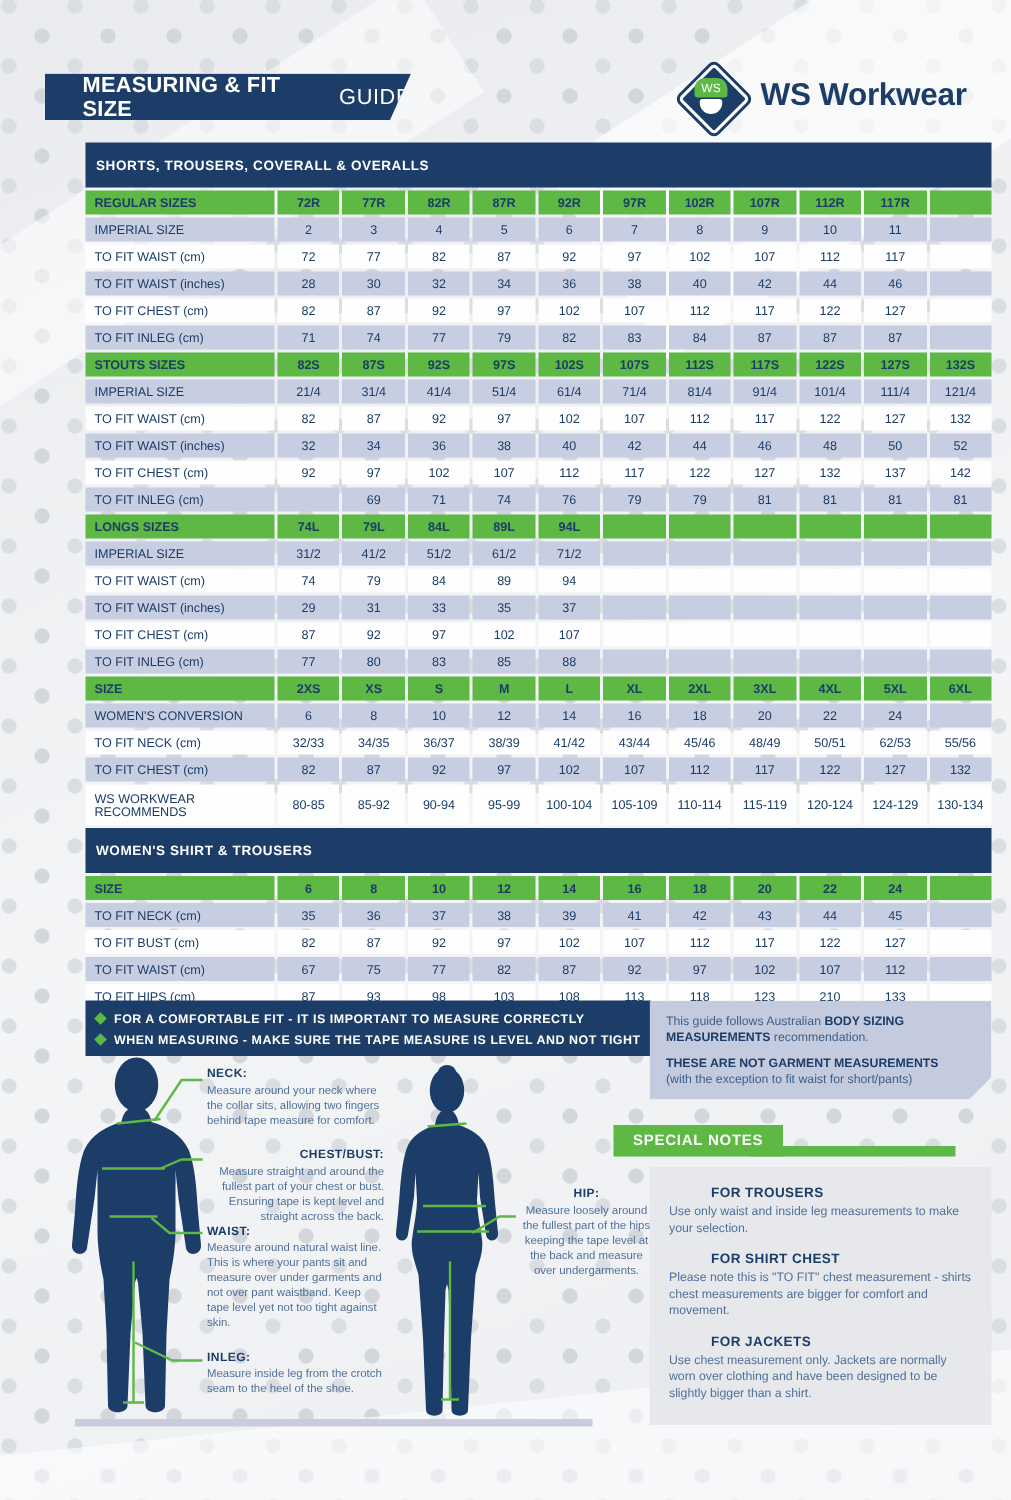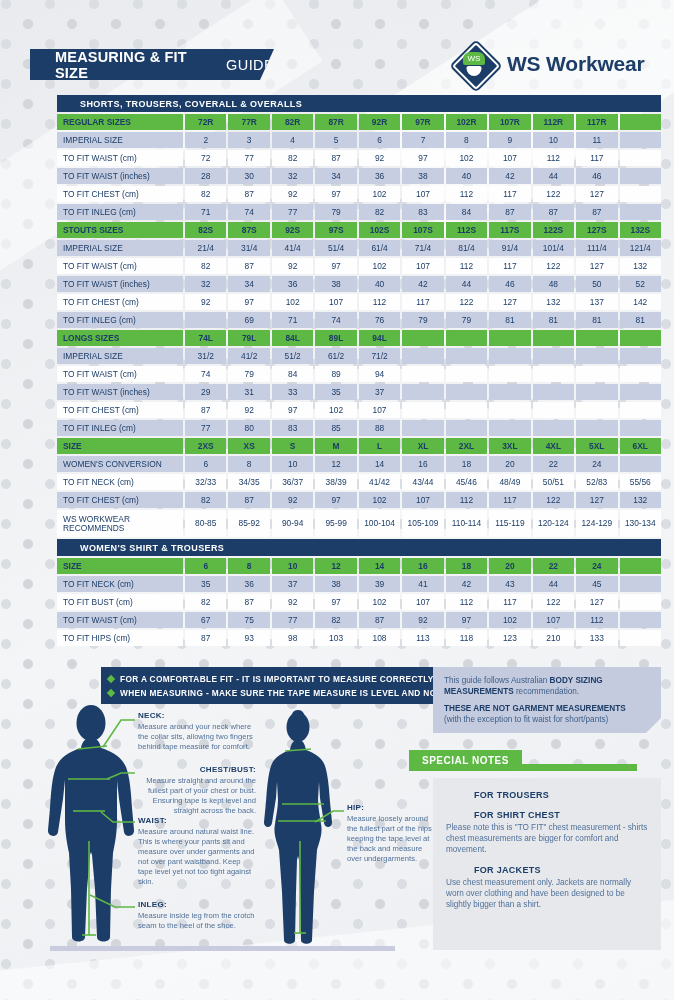--- a/index.html
+++ b/index.html
@@ -29,34 +29,34 @@
   .diamond-bg{position:absolute;left:7px;top:7px;width:30px;height:30px;background:#1c3d68;
     transform:rotate(45deg);border:2px solid #fff;box-shadow:0 0 0 2px #1c3d68;border-radius:3px;}
   .hat{position:absolute;top:10px;left:50%;transform:translateX(-50%);width:22px;height:13px;background:#5db844;
     border-radius:7px 7px 2px 2px;color:#fff;font-size:8px;font-weight:normal;text-align:center;line-height:14px;}
   .beard{position:absolute;top:24px;left:50%;transform:translateX(-50%);width:15px;height:10px;background:#fff;
     border-radius:2px 2px 8px 8px;}
   .logo-text{font-size:21px;font-weight:bold;color:#1c3d68;letter-spacing:-.2px;}
 
   
   .tables{position:absolute;left:57px;top:95px;width:604px;z-index:3;}
-  .section-header{height:17px;background:#1c3d68;color:#fff;font-weight:bold;font-size:9px;
-    letter-spacing:.4px;display:flex;align-items:center;padding-left:23px;box-sizing:border-box;margin-bottom:2px;}
+  .section-header{height:30px;background:#1c3d68;color:#fff;font-weight:bold;font-size:9px;
+    letter-spacing:.4px;display:flex;align-items:center;padding-left:7px;box-sizing:border-box;margin-bottom:2px;}
   .grid-table{display:grid;grid-template-columns:126px repeat(11,1fr);gap:2px;margin-bottom:2px;}
   .cell{height:16px;font-size:8.4px;color:#1c3d68;background:#fff;
     display:flex;align-items:center;justify-content:center;line-height:1.05;text-align:center;}
   .cell.label{justify-content:flex-start;text-align:left;padding-left:6px;box-sizing:border-box;}
   .cell.row-green{background:#5db844;font-weight:bold;}
   .cell.row-shade{background:#c8cee1;}
   .cell.row-white{background:#fefefe;}
   .cell.tall{height:27px;}
 
   
   .tips-box{position:absolute;left:57px;top:667px;width:377px;height:37px;background:#1c3d68;z-index:3;
-    display:flex;flex-direction:column;justify-content:center;gap:4px;padding-left:7px;box-sizing:border-box;margin-left:44px;}
+    display:flex;flex-direction:column;justify-content:center;gap:4px;padding-left:7px;box-sizing:border-box;}
   .tip{display:flex;align-items:center;gap:6px;color:#fff;font-size:8.3px;font-weight:bold;letter-spacing:.35px;}
   .tip-diamond{width:6px;height:6px;background:#5db844;transform:rotate(45deg);flex:0 0 auto;}
 
   
   .guide-note{position:absolute;left:433px;top:667px;width:228px;height:66px;background:#c5cbdf;z-index:3;
     clip-path:polygon(0 0,100% 0,100% calc(100% - 15px),calc(100% - 15px) 100%,0 100%);
     padding:9px 11px;box-sizing:border-box;font-size:8.2px;line-height:1.3;color:#3c5e87;}
   .guide-note b{color:#1c3d68;}
   .guide-note .gn-p1{margin:0 0 7px 0;}
   .guide-note .gn-p2{margin:0;}
@@ -78,21 +78,21 @@
   .fig-male{left:3px;top:8px;}
   .fig-female{left:218px;top:15px;}
   .lines-overlay{position:absolute;left:0;top:0;width:390px;height:270px;}
   .callout{position:absolute;width:118px;}
   .callout .c-label{font-size:8px;font-weight:bold;color:#1c3d68;letter-spacing:.3px;margin-bottom:2px;}
   .callout .c-body{font-size:7.6px;color:#50719a;line-height:1.32;}
   .callout-neck{left:93px;top:16px;}
   .callout-chest{left:93px;top:70px;text-align:right;}
   .callout-waist{left:93px;top:121px;}
   .callout-inleg{left:93px;top:205px;}
-  .callout-hip{left:302px;top:108px;width:88px;}
+  .callout-hip{left:302px;top:96px;width:88px;text-align:center;}
 
   .floor-bar{position:absolute;left:50px;top:946px;width:345px;height:5px;background:#c9cbdf;z-index:3;}
 </style>
 </head>
 <body>
 
 <div class="page">
 
   <div class="ribbon r1"></div>
   <div class="ribbon r2"></div>
@@ -364,21 +364,21 @@
         <div class="cell label row-white">TO FIT NECK (cm)</div>
         <div class="cell row-white">32/33</div>
         <div class="cell row-white">34/35</div>
         <div class="cell row-white">36/37</div>
         <div class="cell row-white">38/39</div>
         <div class="cell row-white">41/42</div>
         <div class="cell row-white">43/44</div>
         <div class="cell row-white">45/46</div>
         <div class="cell row-white">48/49</div>
         <div class="cell row-white">50/51</div>
-        <div class="cell row-white">52/83</div>
+        <div class="cell row-white">62/53</div>
         <div class="cell row-white">55/56</div>
         <div class="cell label row-shade">TO FIT CHEST (cm)</div>
         <div class="cell row-shade">82</div>
         <div class="cell row-shade">87</div>
         <div class="cell row-shade">92</div>
         <div class="cell row-shade">97</div>
         <div class="cell row-shade">102</div>
         <div class="cell row-shade">107</div>
         <div class="cell row-shade">112</div>
         <div class="cell row-shade">117</div>
@@ -479,20 +479,21 @@
     <p class="gn-p2"><b>THESE ARE NOT GARMENT MEASUREMENTS</b><br><span>(with the exception to fit waist for short/pants)</span></p>
   </div>
 
   <div class="sn-header">
     <div class="sn-bar"></div>
     <div class="sn-box">SPECIAL NOTES</div>
   </div>
   <div class="special-notes" id="notes-root">
       <div class="note">
         <div class="n-h">FOR TROUSERS</div>
+        <div class="n-p">Use only waist and inside leg measurements to make your selection.</div>
       </div>
       <div class="note">
         <div class="n-h">FOR SHIRT CHEST</div>
         <div class="n-p">Please note this is "TO FIT" chest measurement - shirts chest measurements are bigger for comfort and movement.</div>
       </div>
       <div class="note">
         <div class="n-h">FOR JACKETS</div>
         <div class="n-p">Use chest measurement only. Jackets are normally worn over clothing and have been designed to be slightly bigger than a shirt.</div>
       </div>
     </div>

